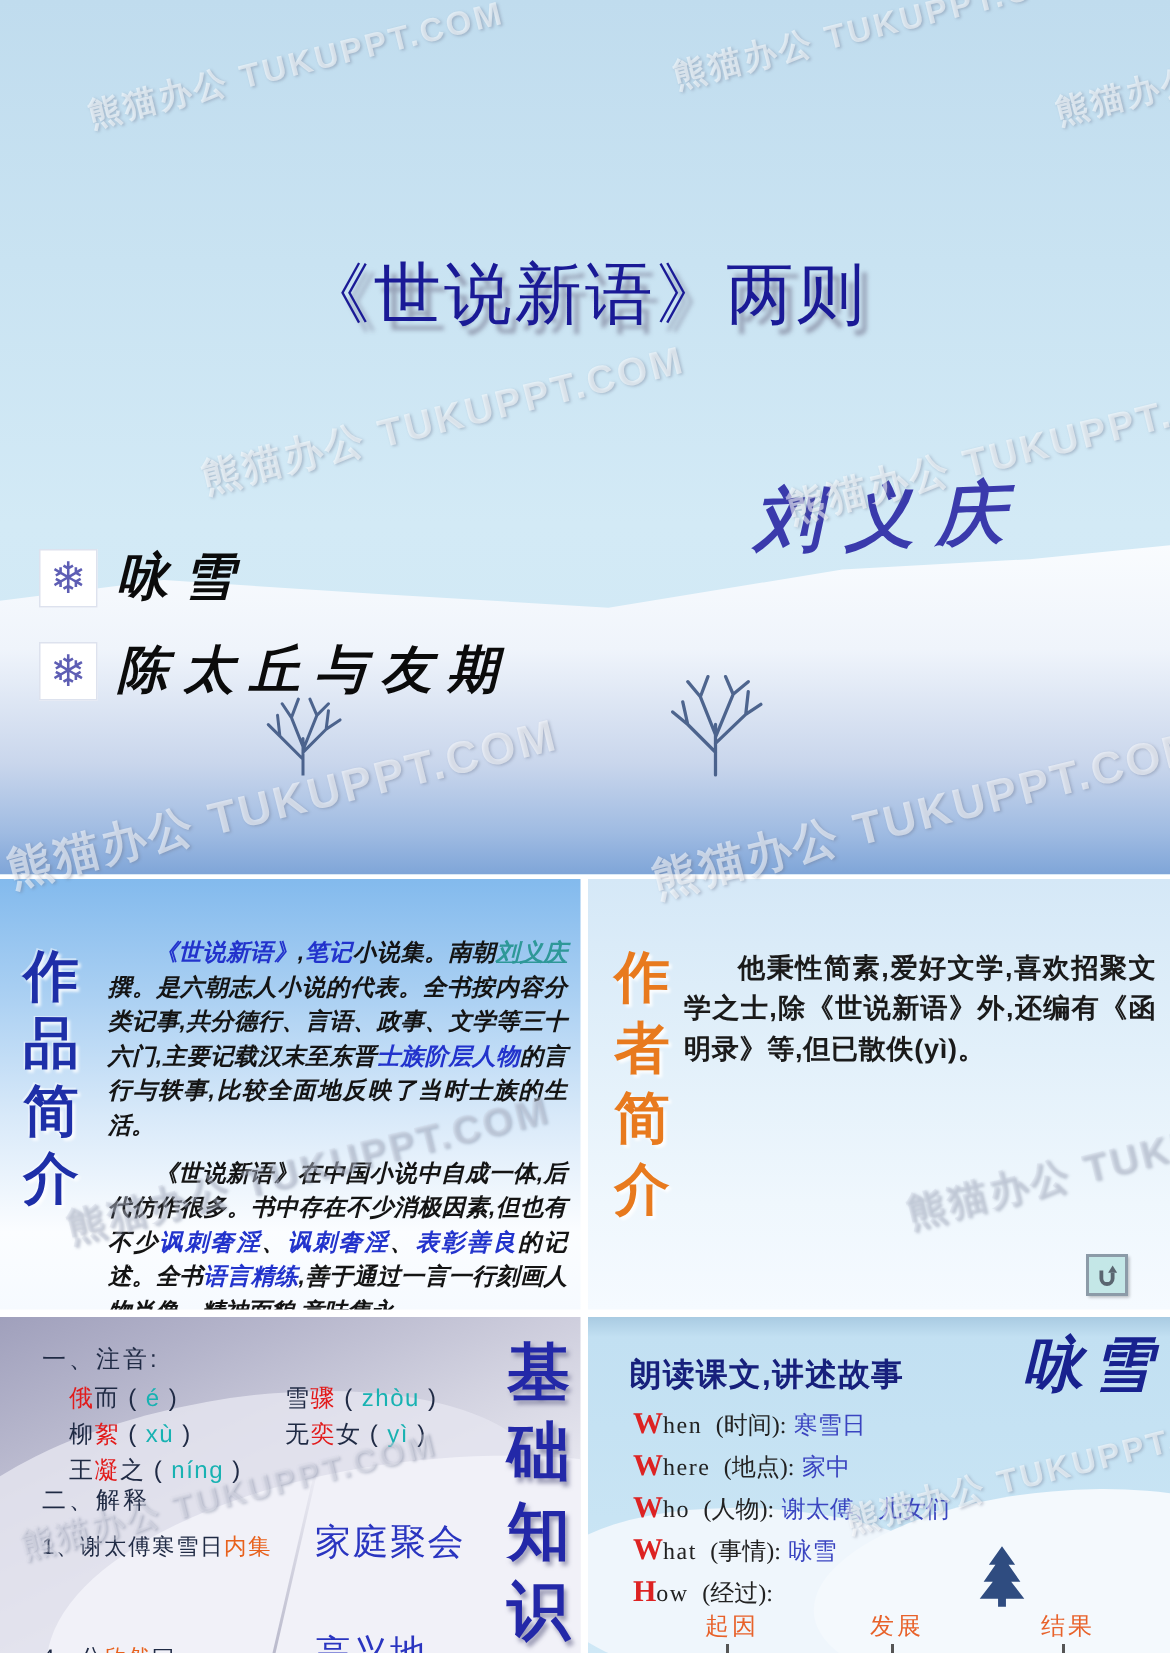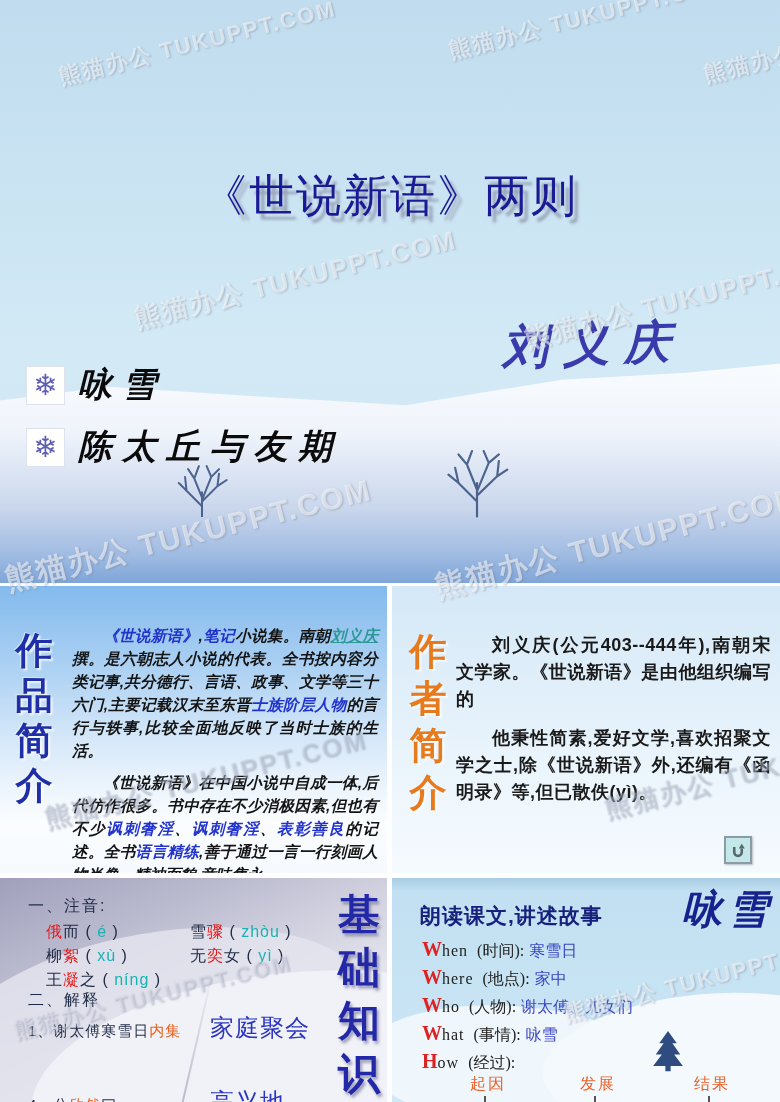--- a/index.html
+++ b/index.html
@@ -138,21 +138,20 @@
   </section>
 
   <section class="slide slide-author">
     <div class="vtitle author-vtitle">
       <span>作</span>
       <span>者</span>
       <span>简</span>
       <span>介</span>
     </div>
     <div class="author-text">
-      <p>刘义庆(公元403--444年),南朝宋文学家。《世说新语》是由他组织编写的</p>
       <p>他秉性简素,爱好文学,喜欢招聚文学之士,除《世说新语》外,还编有《函明录》等,但已散佚(yì)。</p>
     </div>
     <div class="return-btn">
       <svg width="18" height="18" viewBox="0 0 24 24">
         <path d="M7 8 V15 a5 5 0 0 0 10 0 V10" stroke="#5A6670" stroke-width="3.4" fill="none"></path>
         <path d="M13 10 L17 3.5 L21 10 Z" fill="#5A6670"></path>
       </svg>
     </div>
   </section>
 

